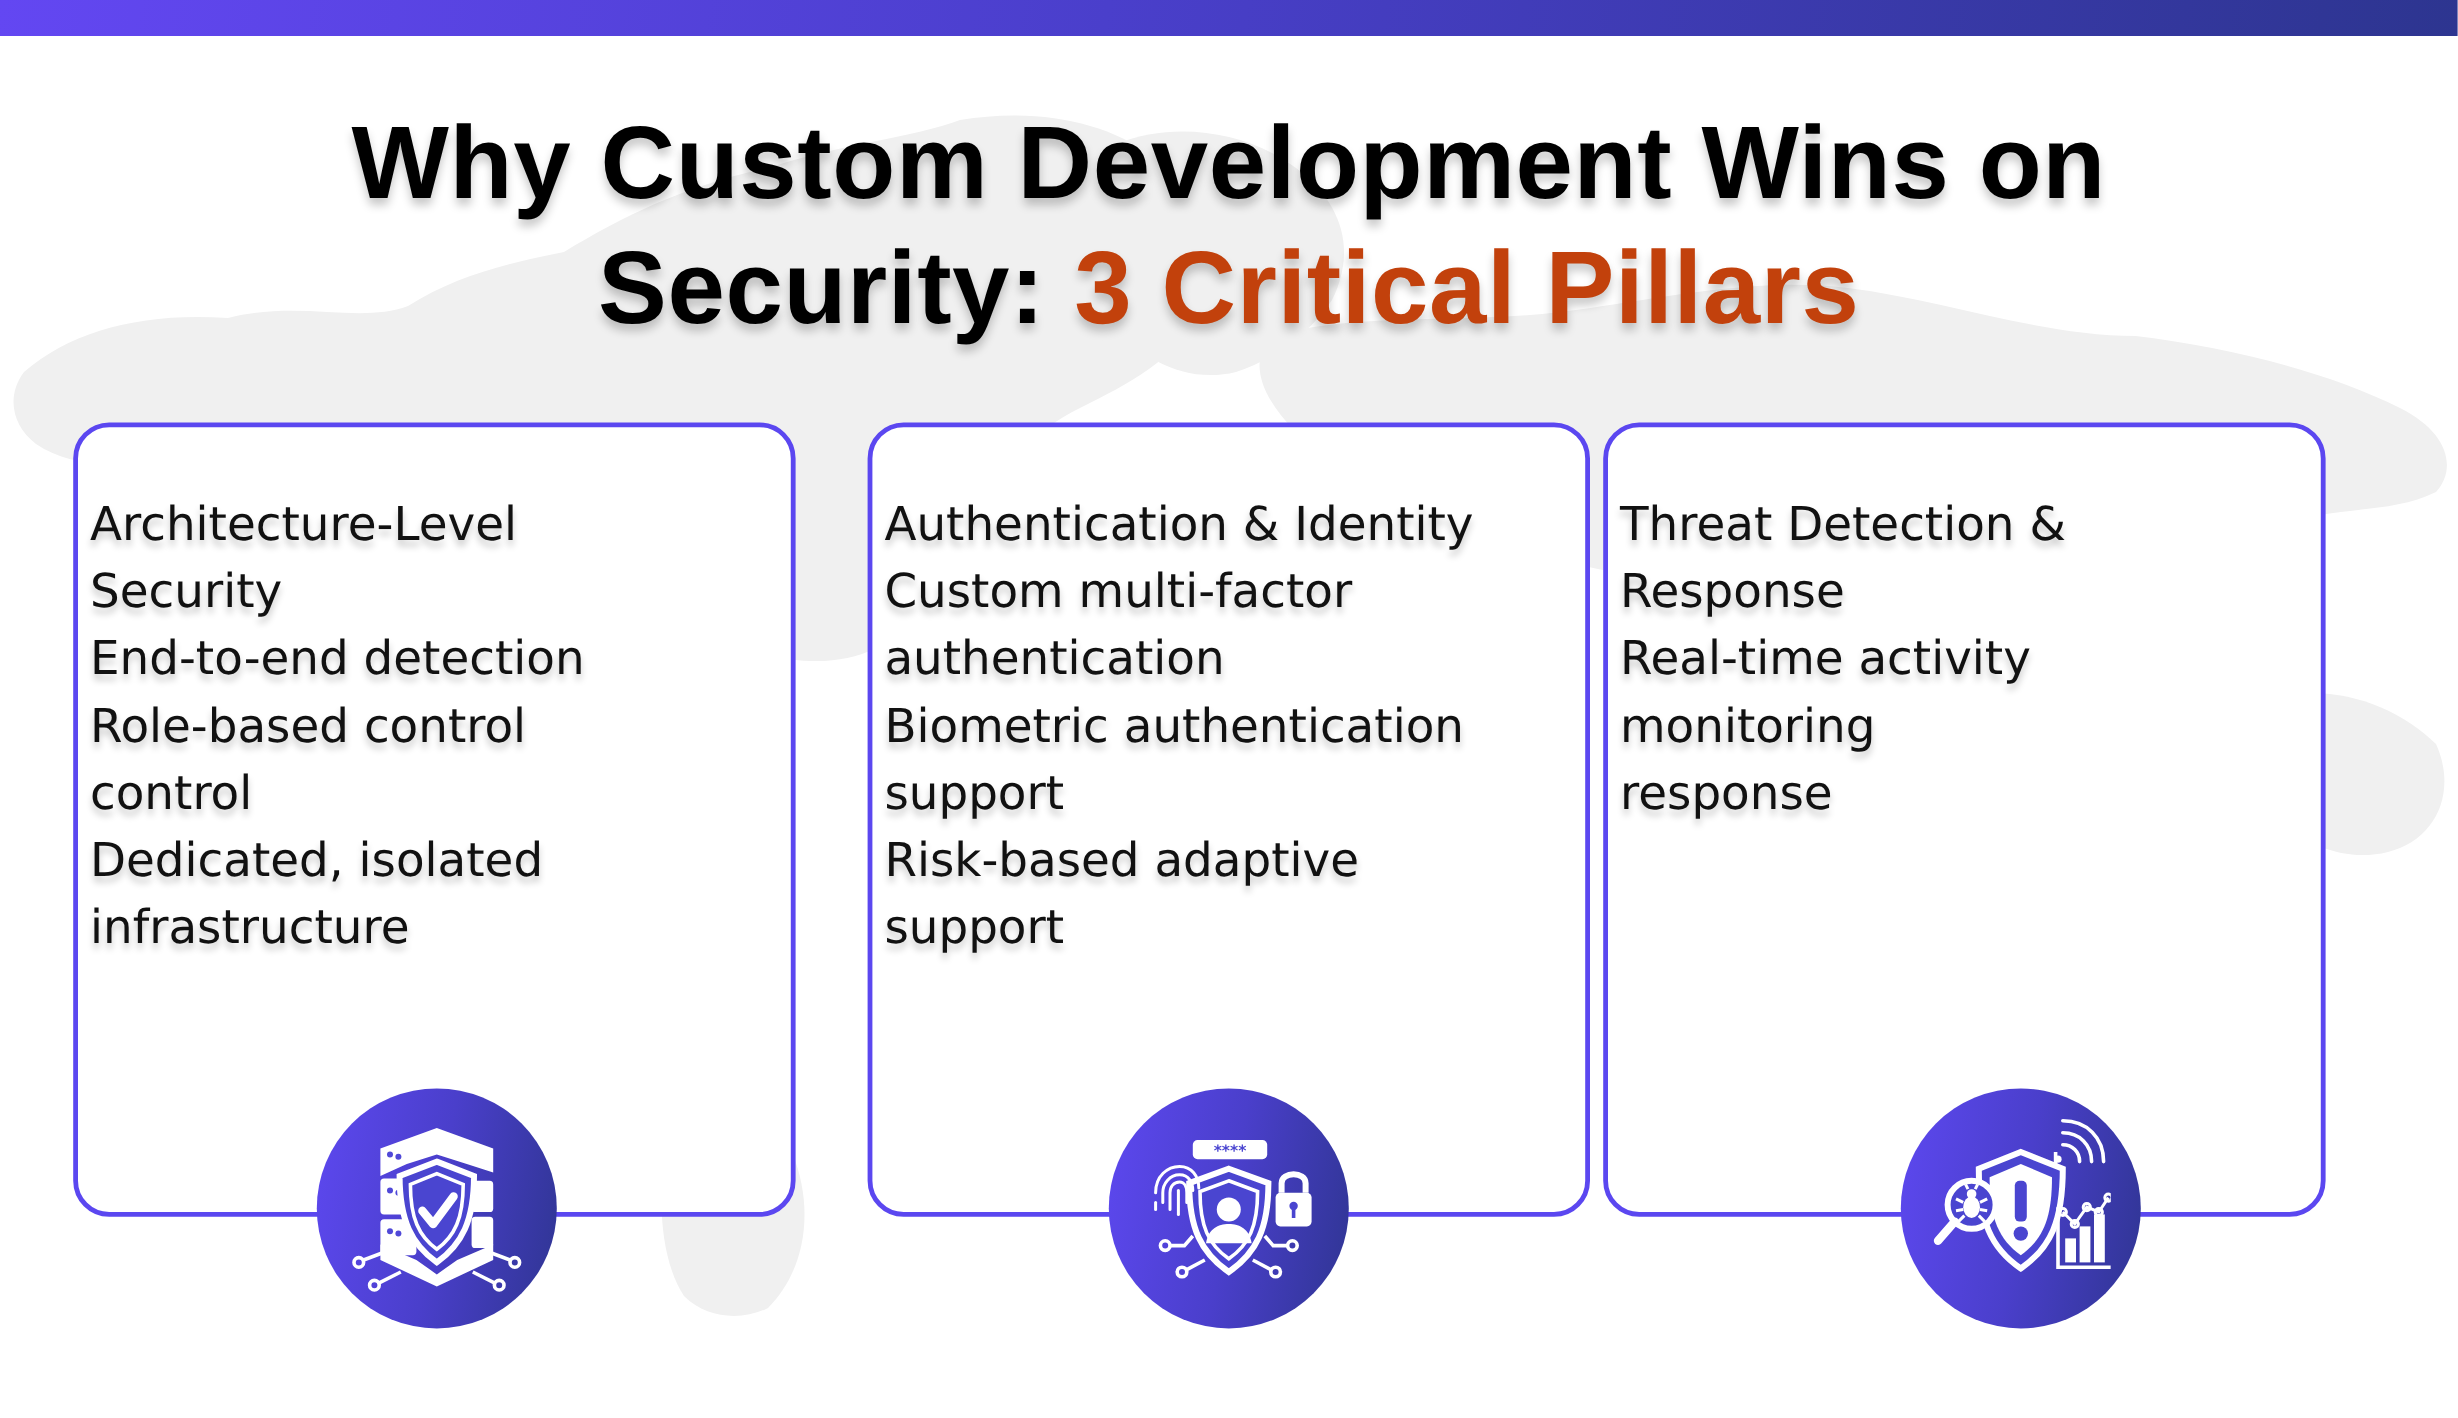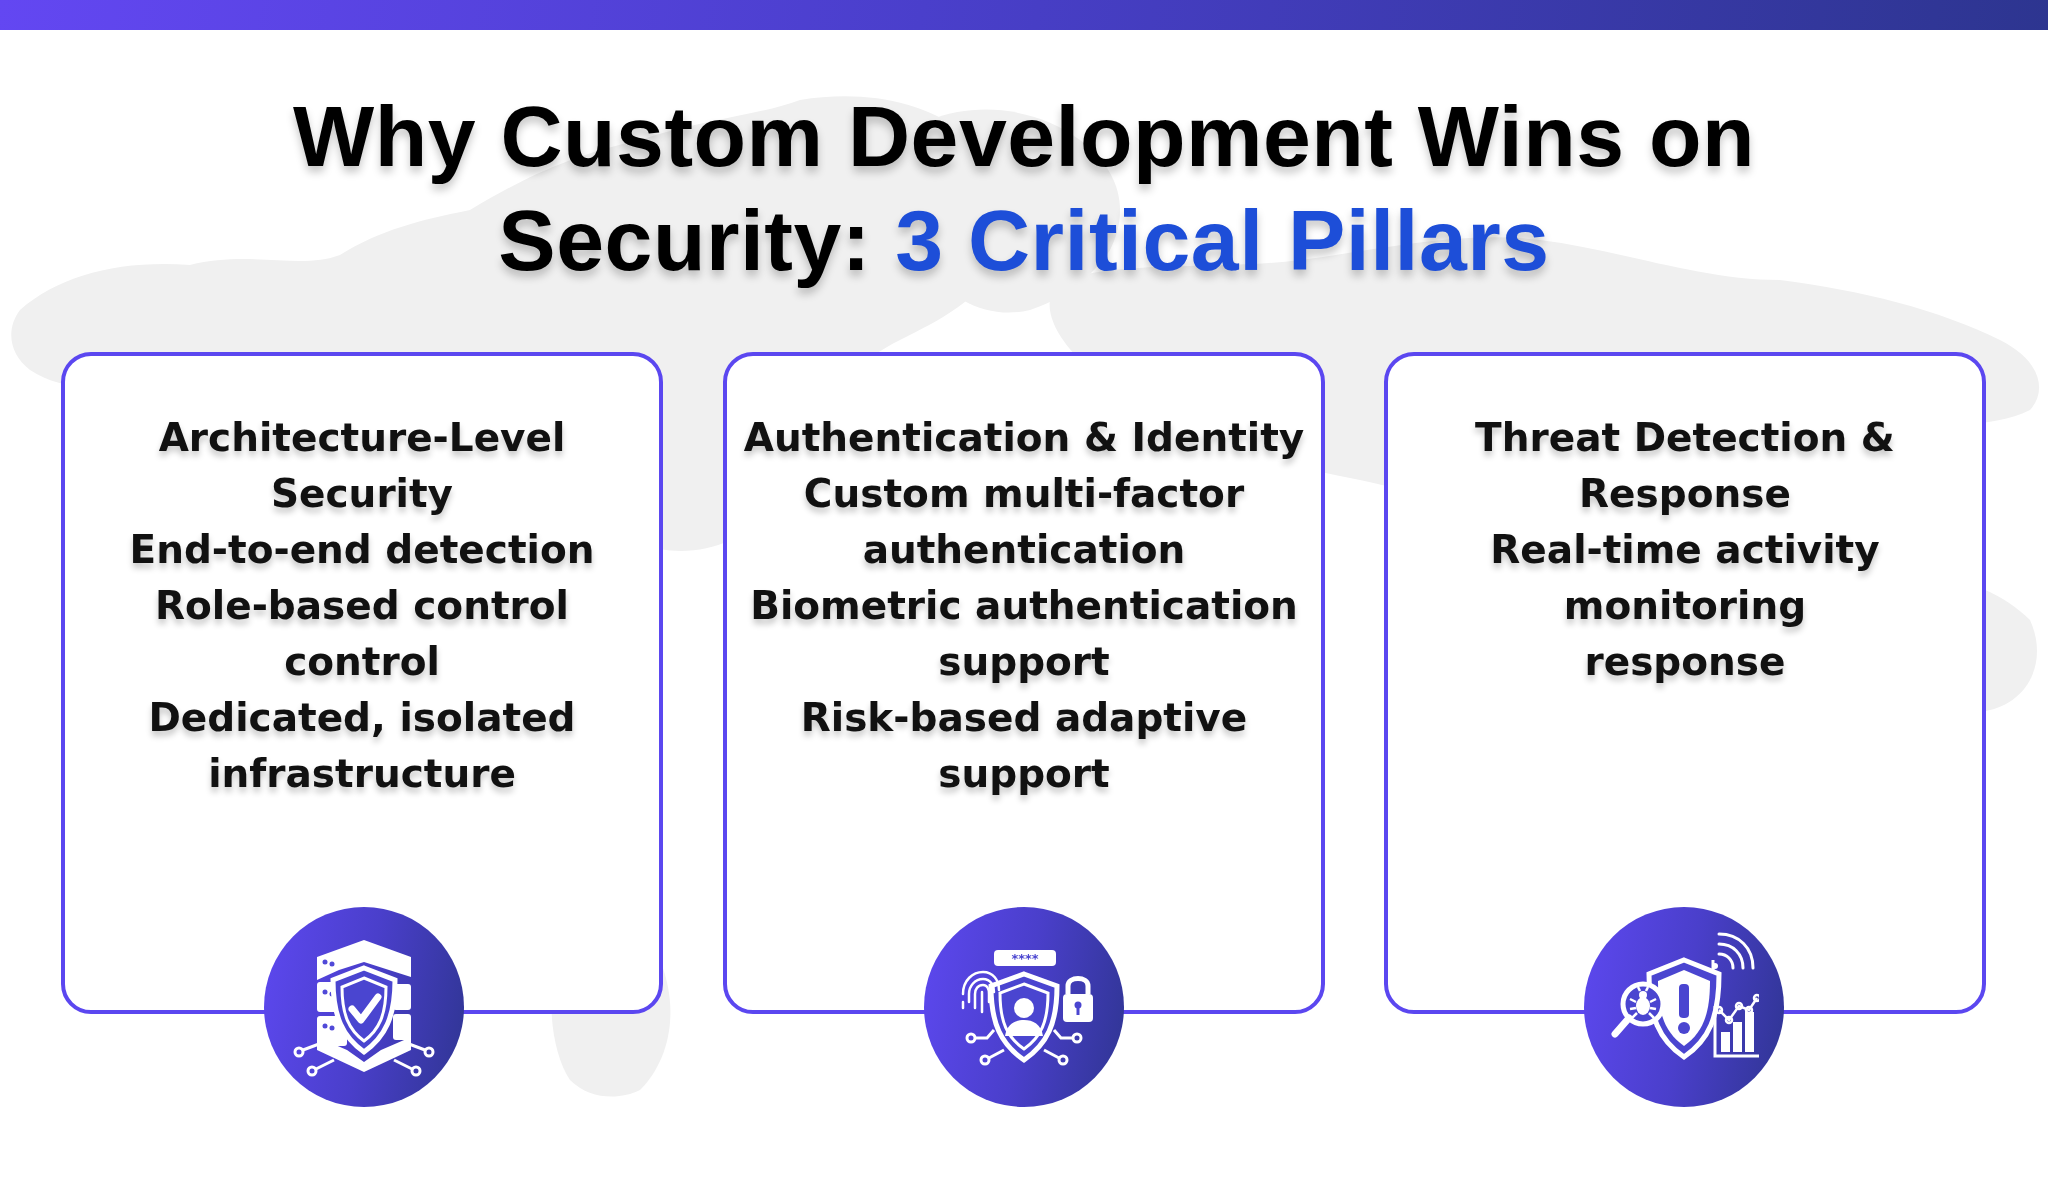--- a/index.html
+++ b/index.html
@@ -17,33 +17,32 @@
       pointer-events: none;
     }
     .title {
       position: absolute; left: 0; top: 84px; width: 2048px;
       text-align: center; margin: 0;
       font-family: "Liberation Sans", sans-serif; font-weight: 700;
       font-size: 86px; line-height: 104px; color: #000;
       letter-spacing: 0.5px;
       text-shadow: 0 6px 8px rgba(0,0,0,0.22);
     }
-    .title .accent { color: #1d4ed8; margin-top: 24px; }
+    .title .accent { color: #c2410c; margin-top: 24px; }
     .card {
       position: absolute; top: 352px; width: 594px; height: 654px;
       border: 4px solid #5B47F0; border-radius: 30px; background: #ffffff;
       box-sizing: content-box;
     }
     .card-text {
       position: absolute; left: 10px; right: 10px; top: 54px;
-      text-align: center;
+      text-align: left;
       font-family: "DejaVu Sans", sans-serif; font-size: 39px; line-height: 56px;
       color: #111;
       text-shadow: 0 5px 6px rgba(0,0,0,0.22);
-      font-weight: bold;
     }
     .card-text div { margin: 0; }
     .badge {
       position: absolute; width: 200px; height: 200px; border-radius: 50%;
       top: 907px;
       background: linear-gradient(100deg, #5D48F0 0%, #4A3FCB 50%, #2F3592 100%);
       display: flex; align-items: center; justify-content: center;
     }
     .badge svg { width: 150px; height: 150px; }
   </style>
@@ -84,21 +83,21 @@
     <div>Authentication &amp; Identity</div>
     <div>Custom multi-factor</div>
     <div>authentication</div>
     <div>Biometric authentication</div>
     <div>support</div>
     <div>Risk-based adaptive</div>
     <div>support</div>
   </div>
 </div>
 
-<div class="card" style="left:1384px;">
+<div class="card" style="left:1336px;">
   <div class="card-text">
     <div>Threat Detection &amp;</div>
     <div>Response</div>
     <div>Real-time activity</div>
     <div>monitoring</div>
     <div>response</div>
   </div>
 </div>
 
 <div class="badge" style="left:264px;">

